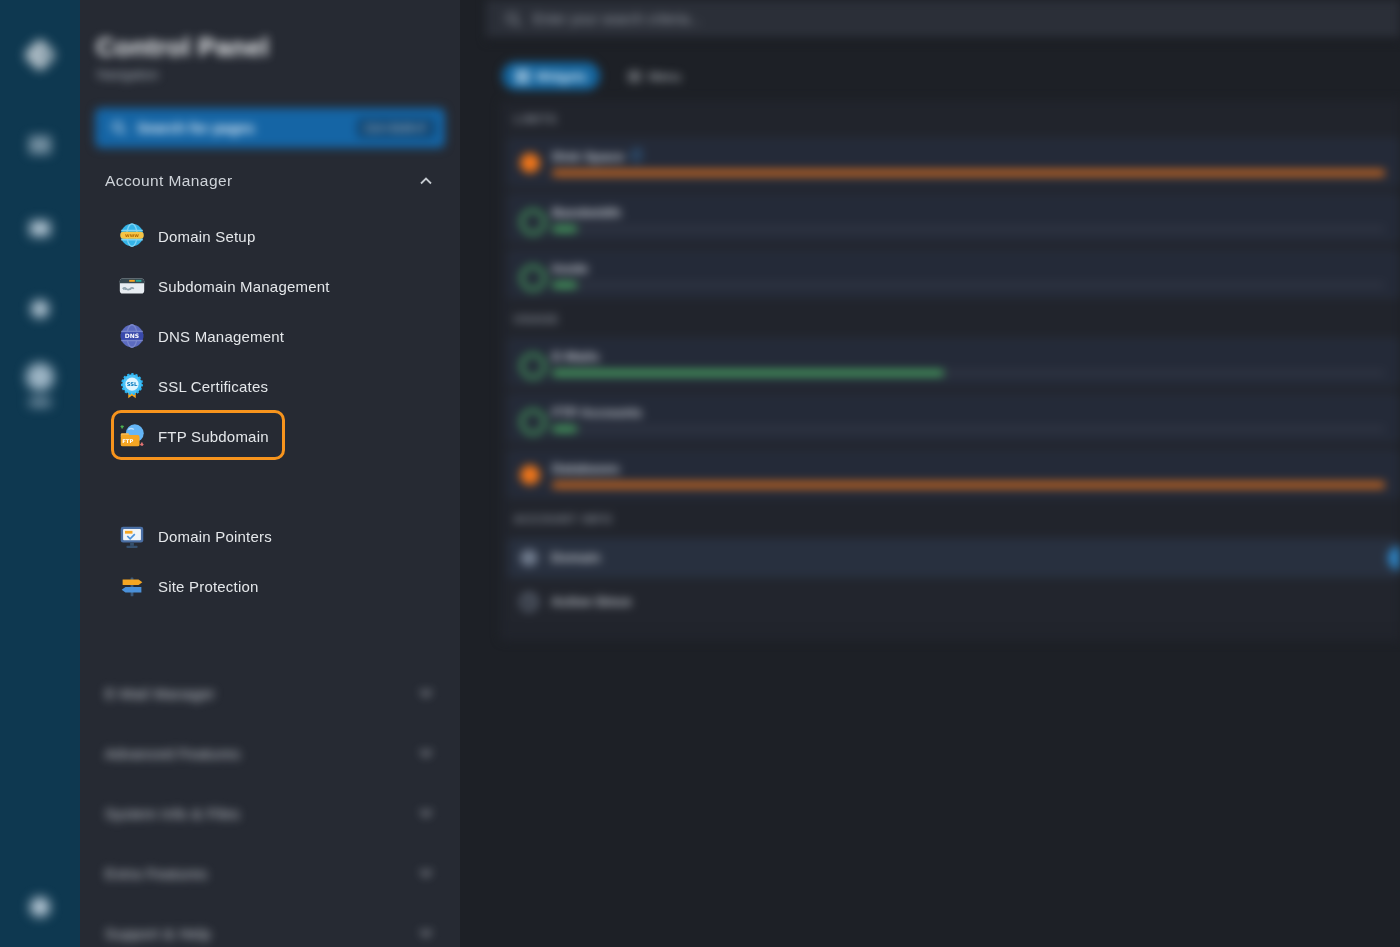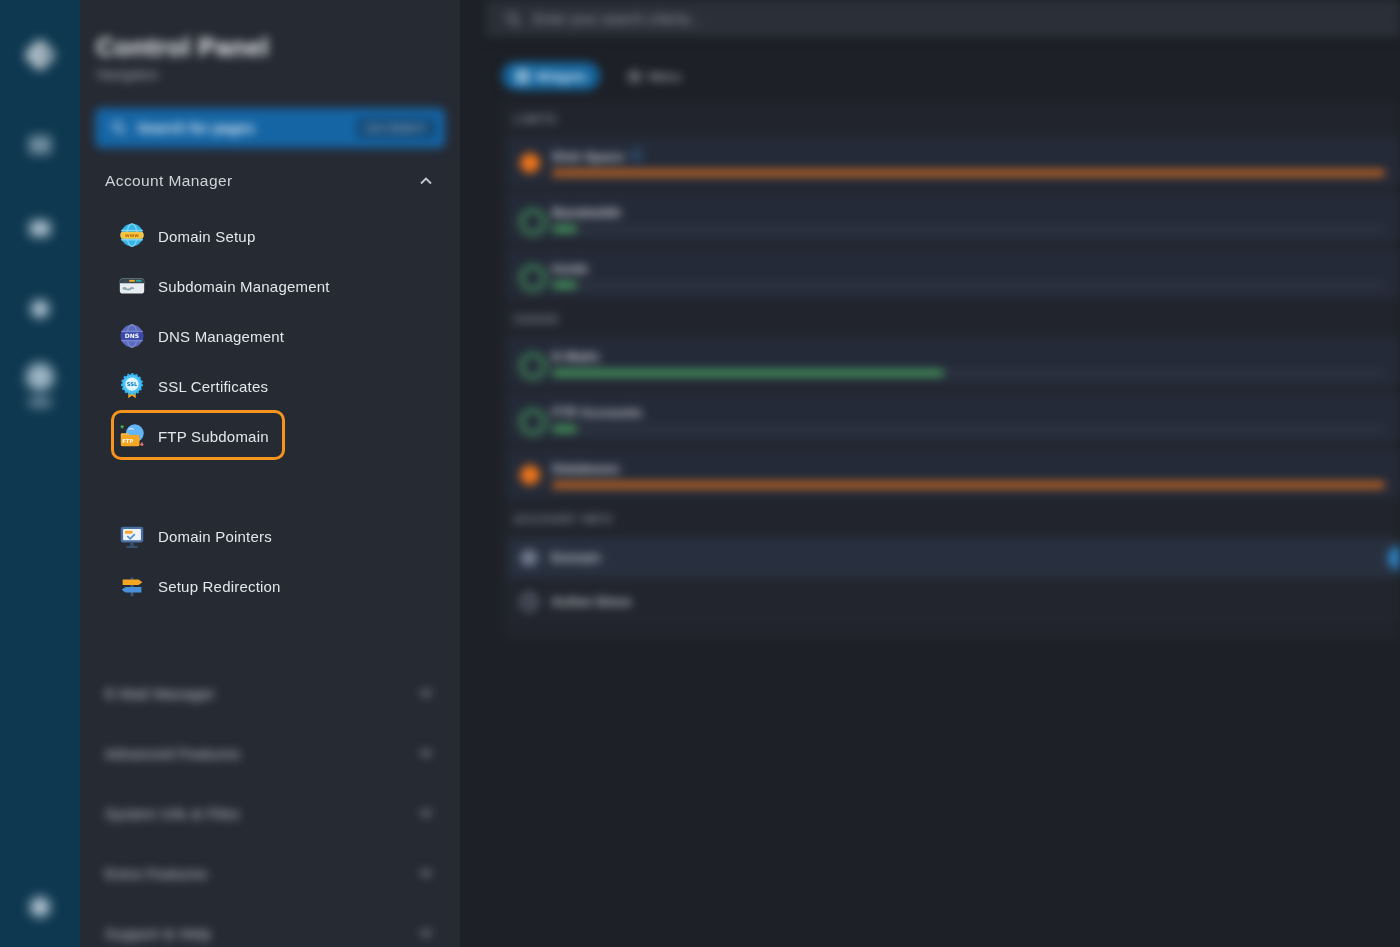--- a/index.html
+++ b/index.html
@@ -231,21 +231,21 @@
   </div>
 
   <div class="nav-item" style="top:561px">
     <span class="nico">
       <svg viewBox="0 0 32 32">
           <rect x="14.5" y="7" width="3" height="20" rx="1" fill="#3b5878"></rect>
           <path d="M6 9 h17 l4 3 l-4 3 H6 Z" fill="#f5a623"></path>
           <path d="M26 17 H9 l-4 3 l4 3 h17 Z" fill="#4a90d9"></path>
         </svg>
     </span>
-    <span class="nlbl">Setup Redirection</span>
+    <span class="nlbl">Site Protection</span>
   </div>
 
 
   <div class="hl-box"></div>
 
   <div class="blur5">
     <div class="coll-header" style="top:680px">
       <span class="lbl">E-Mail Manager</span>
       <span class="chev">
           <svg viewBox="0 0 18 18" fill="none" stroke="currentColor" stroke-width="1.8">

